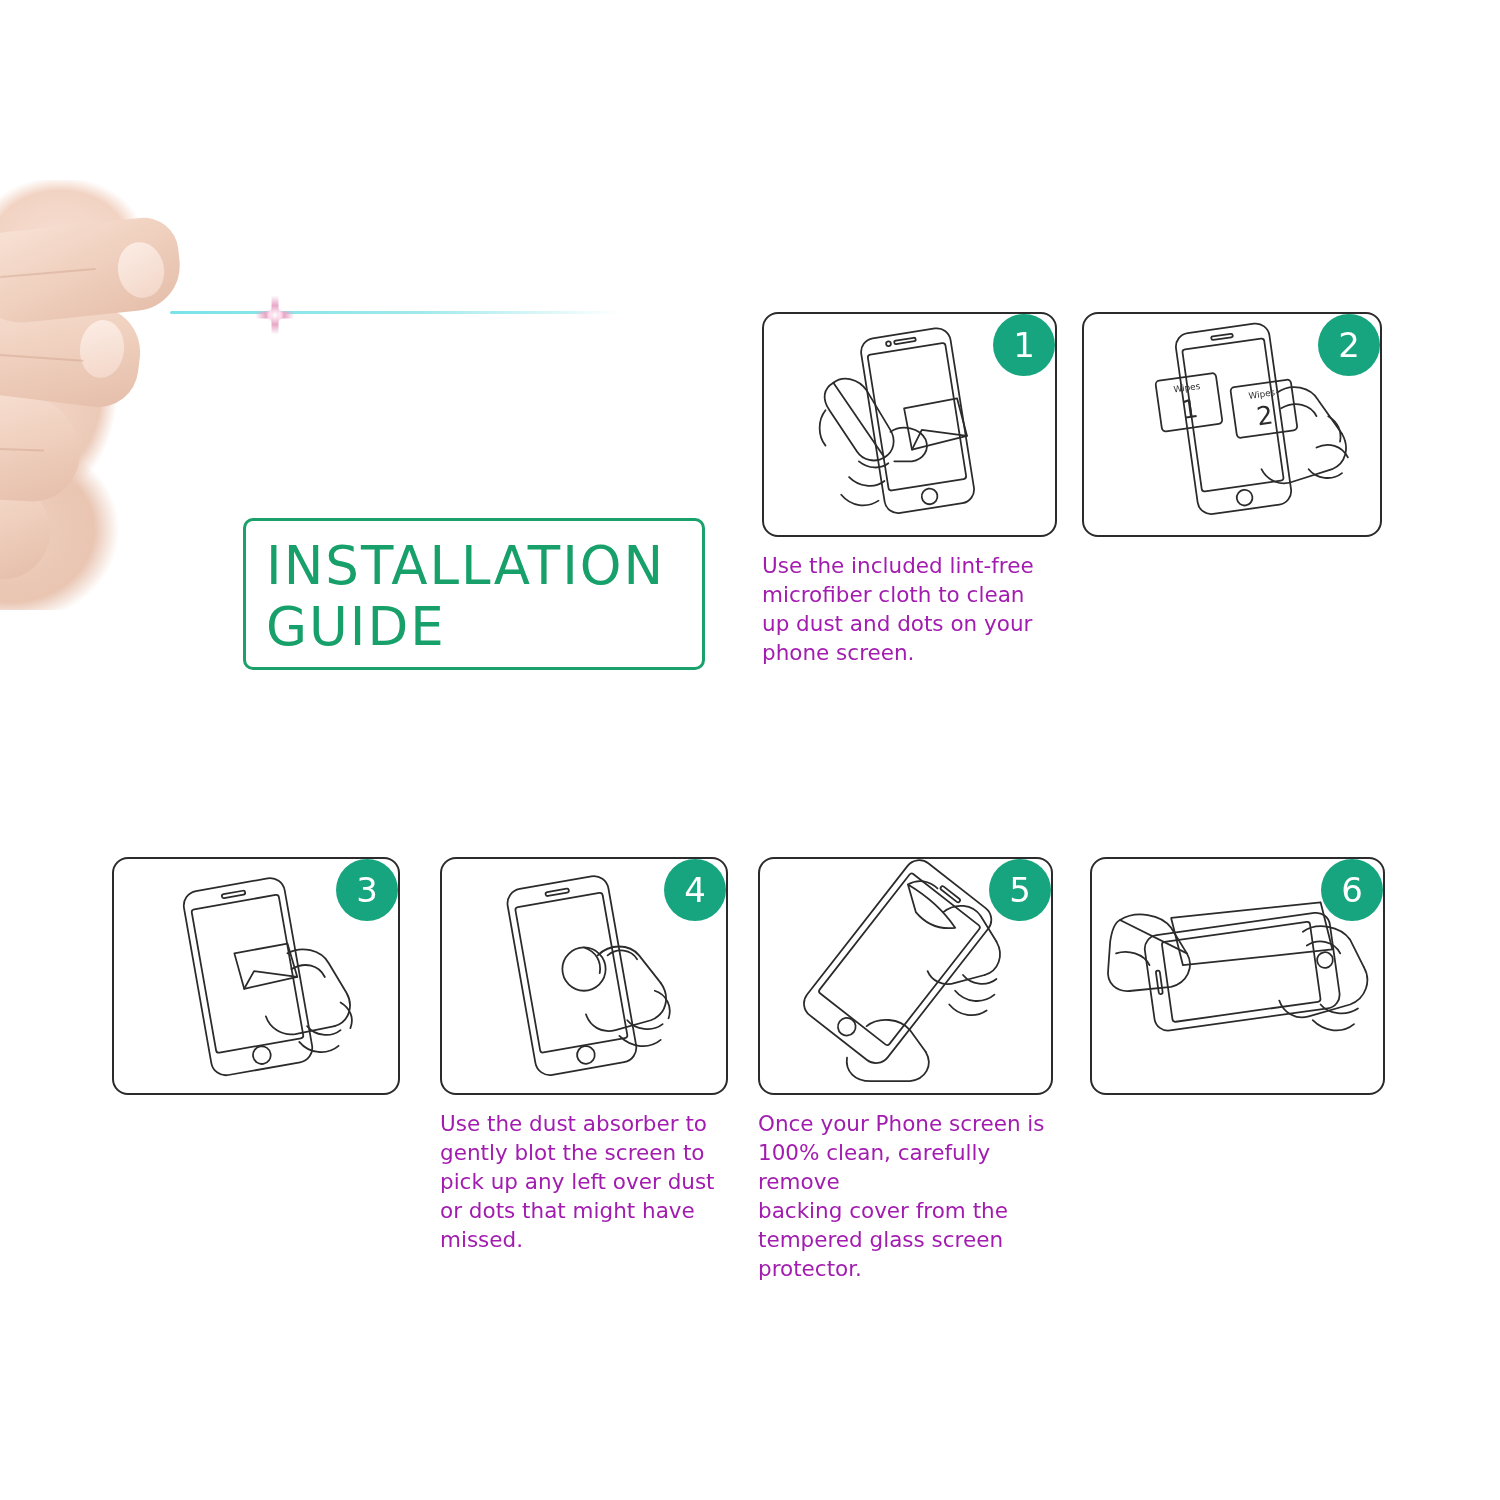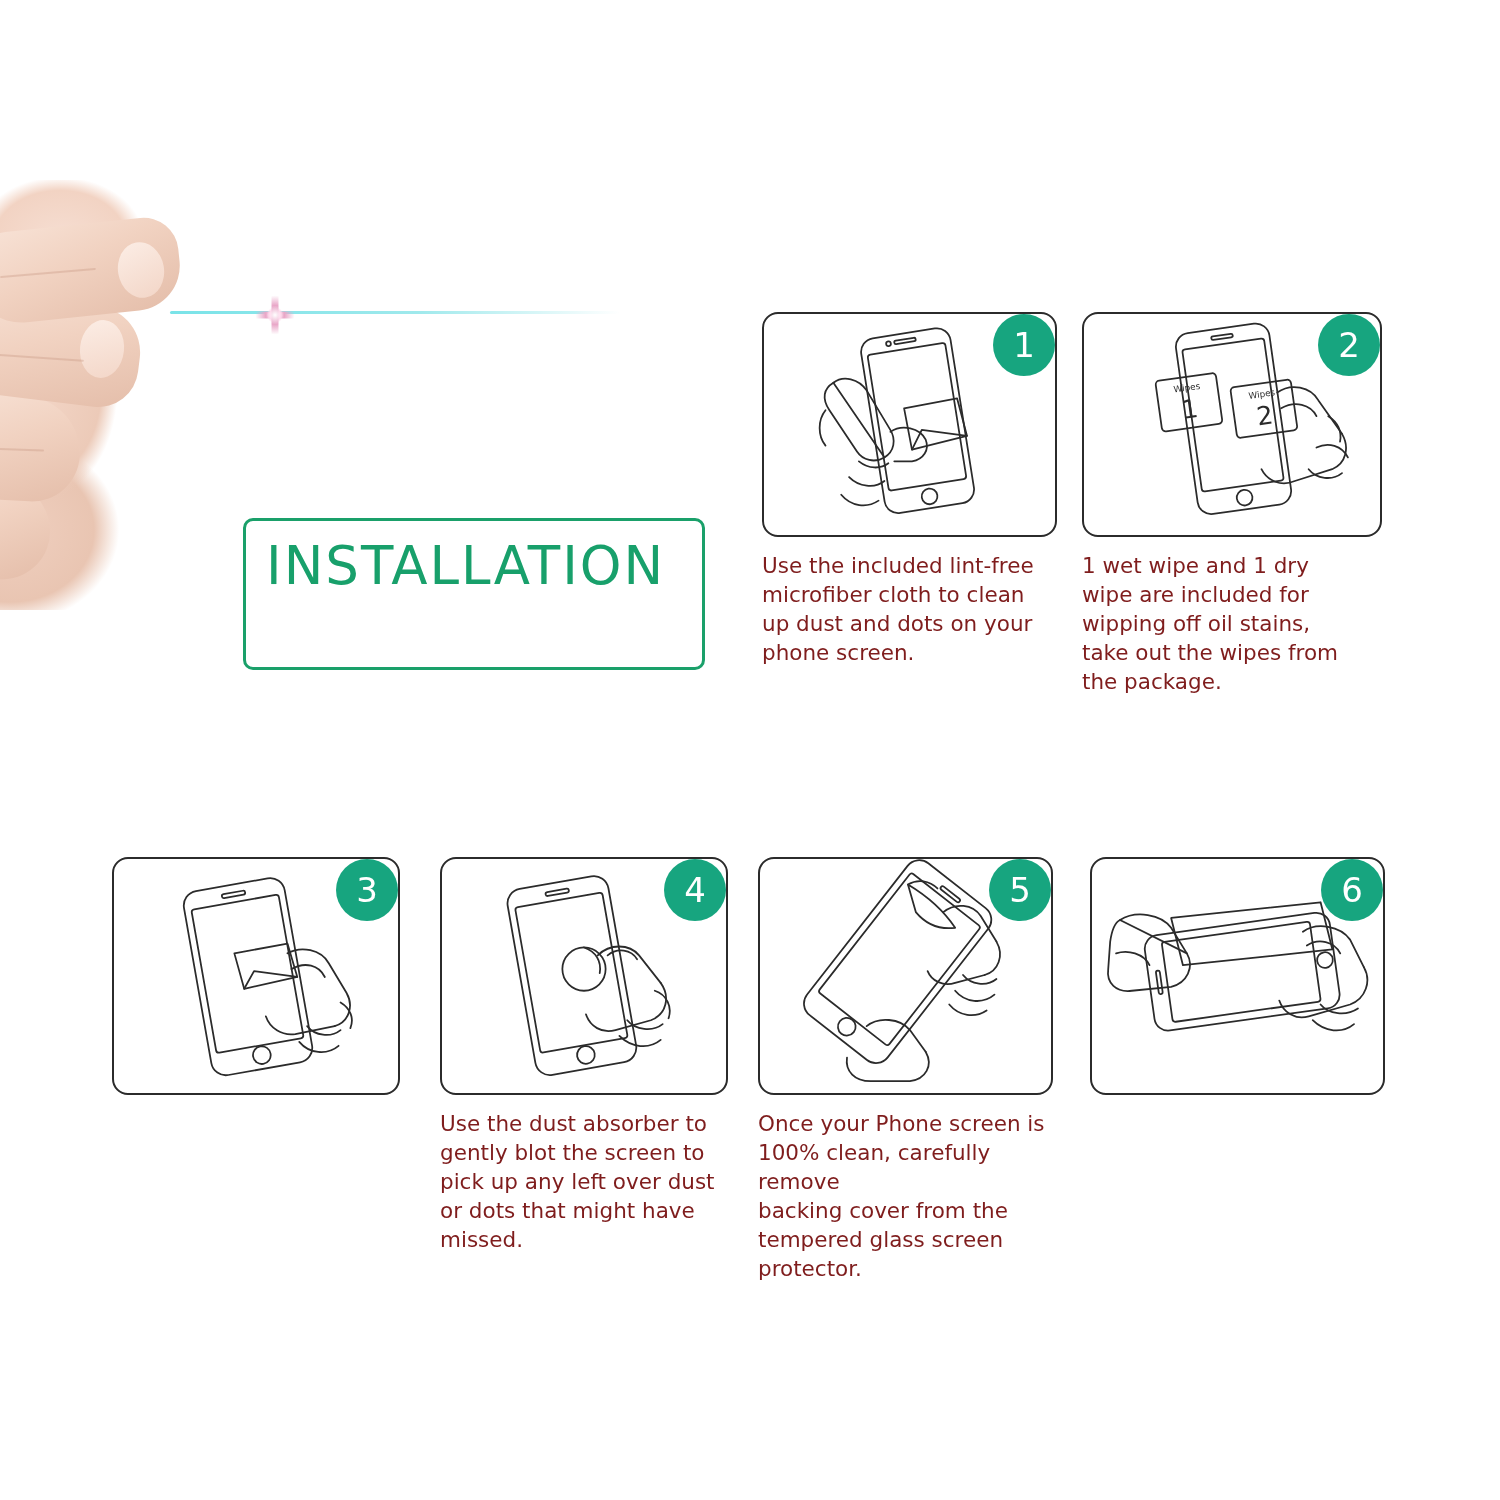--- a/index.html
+++ b/index.html
@@ -158,21 +158,21 @@
     color: #fff;
     font-size: 34px;
     line-height: 62px;
     text-align: center;
     font-family: "DejaVu Sans", sans-serif;
     z-index: 5;
   }
   .caption {
     font-size: 21.5px;
     line-height: 1.35;
-    color: #7f1d1d;
+    color: #a21caf;
     font-family: "DejaVu Sans", sans-serif;
     white-space: pre-line;
     margin-top: 14px;
   }
 
   
   .step.s1 { left: 762px; top: 312px; width: 295px; }
   .step.s1 .panel { width: 295px; height: 225px; }
   .step.s2 { left: 1082px; top: 312px; width: 300px; }
   .step.s2 .panel { width: 300px; height: 225px; }
@@ -205,20 +205,21 @@
     <div class="crease c3"></div>
   </div>
 </div>
 <div class="glass-line"></div>
 <div class="sparkle">
   <div class="sparkle-core"></div>
 </div>
 
 <div class="title-box">
   <div class="line">INSTALLATION</div>
+  <div class="line">GUIDE</div>
 </div>
 
 <div class="step s1">
   <div class="panel">
     <div class="badge">1</div>
     <div class="art">
       <svg viewBox="0 0 295 225" fill="none" stroke="#2b2b2b" stroke-width="1.8" stroke-linejoin="round" stroke-linecap="round">
 
         <g transform="rotate(-9 160 110)">
           <rect x="110" y="18" width="92" height="180" rx="14"></rect>
@@ -274,25 +275,20 @@
 
         <path d="M196 80 C210 70 230 74 238 88 L262 122"></path>
         <path d="M262 122 C270 136 266 152 252 158 L214 170 C200 176 186 170 180 158"></path>
         <path d="M228 158 C236 168 252 170 262 162"></path>
         <path d="M236 136 C248 130 262 134 268 146"></path>
         <path d="M200 96 C214 88 230 92 236 104"></path>
         <path d="M248 104 C258 110 262 120 260 130"></path>
       </svg>
     </div>
   </div>
-  <div class="caption">1 wet wipe and 1 dry
-wipe are included for
-wipping off oil stains,
-take out the wipes from
-the package.</div>
 </div>
 
 <div class="step s3">
   <div class="panel">
     <div class="badge">3</div>
     <div class="art">
       <svg viewBox="0 0 288 238" fill="none" stroke="#2b2b2b" stroke-width="1.8" stroke-linejoin="round" stroke-linecap="round">
         <g transform="rotate(-10 140 120)">
           <rect x="84" y="24" width="104" height="190" rx="15"></rect>
           <rect x="91" y="42" width="90" height="148" rx="3"></rect>

